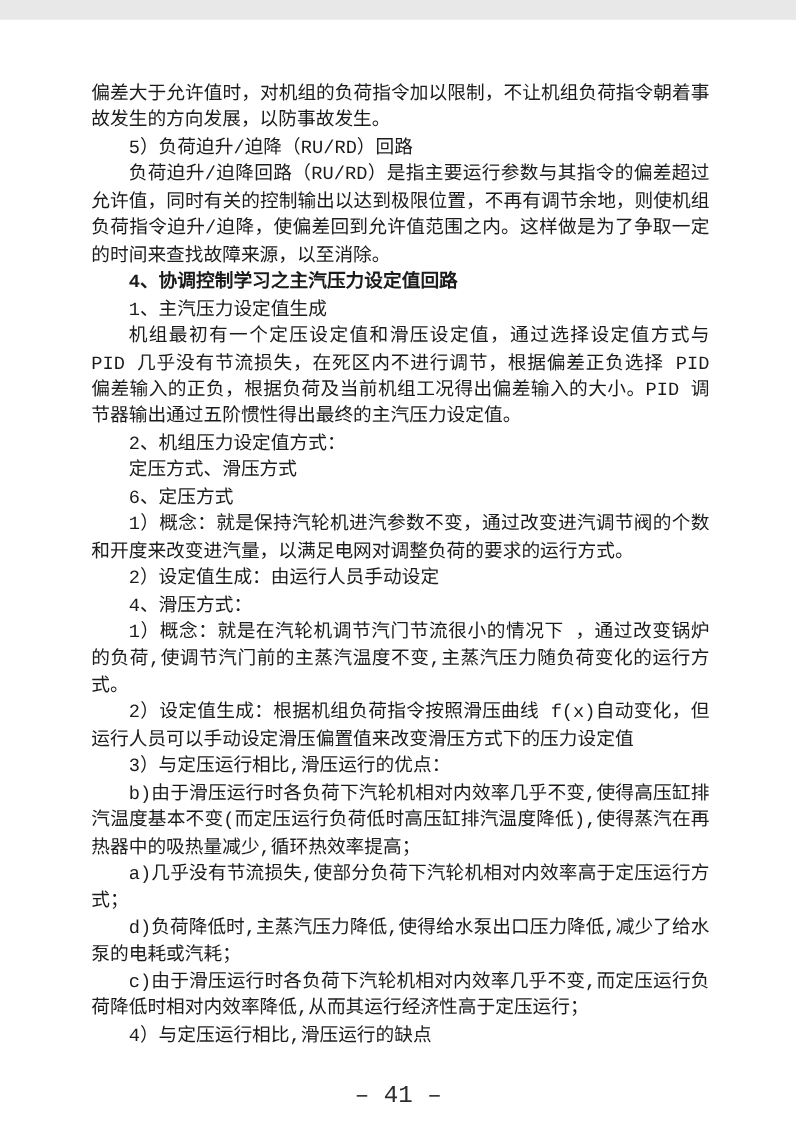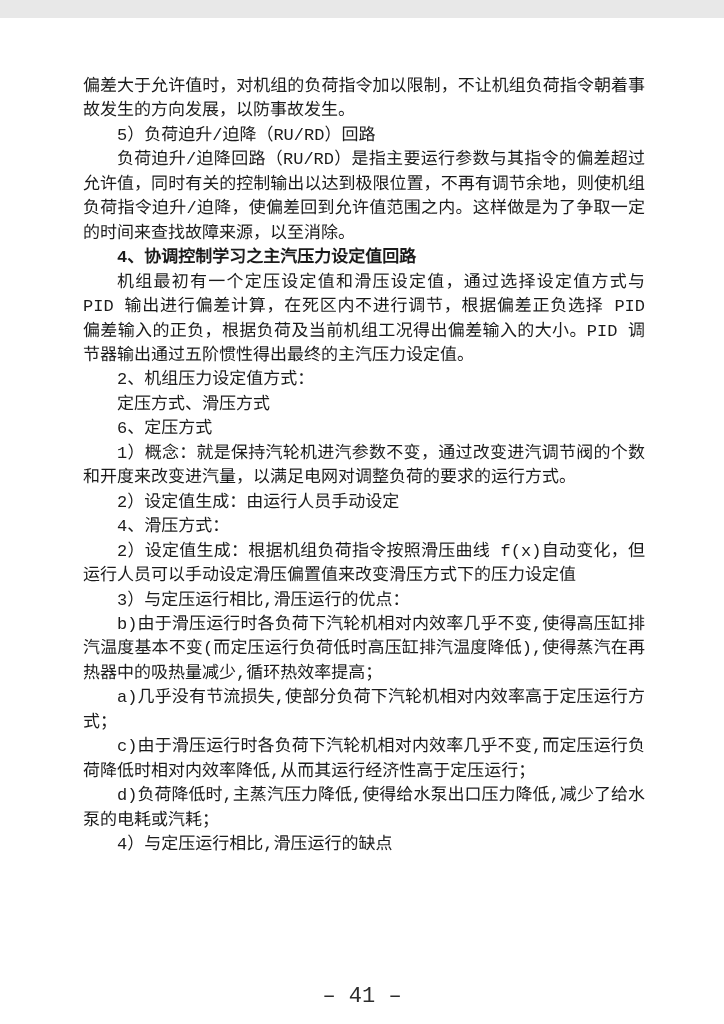--- a/index.html
+++ b/index.html
@@ -50,31 +50,33 @@
 </style>
 </head>
 <body>
 
 <div class="page">
   <div class="content">
     <p class="noindent">偏差大于允许值时，对机组的负荷指令加以限制，不让机组负荷指令朝着事故发生的方向发展，以防事故发生。</p>
     <p>5）负荷迫升/迫降（RU/RD）回路</p>
     <p>负荷迫升/迫降回路（RU/RD）是指主要运行参数与其指令的偏差超过允许值，同时有关的控制输出以达到极限位置，不再有调节余地，则使机组负荷指令迫升/迫降，使偏差回到允许值范围之内。这样做是为了争取一定的时间来查找故障来源，以至消除。</p>
     <p class="bold">4、协调控制学习之主汽压力设定值回路</p>
-    <p>机组最初有一个定压设定值和滑压设定值，通过选择设定值方式与 PID 输出进行偏差计算，在死区内不进行调节，根据偏差正负选择 PID 偏差输入的正负，根据负荷及当前机组工况得出偏差输入的大小。PID 调节器输出通过五阶惯性得出最终的主汽压力设定值。</p>
+    <p>1、主汽压力设定值生成</p>
+    <p>机组最初有一个定压设定值和滑压设定值，通过选择设定值方式与 PID 几乎没有节流损失，在死区内不进行调节，根据偏差正负选择 PID 偏差输入的正负，根据负荷及当前机组工况得出偏差输入的大小。PID 调节器输出通过五阶惯性得出最终的主汽压力设定值。</p>
     <p>2、机组压力设定值方式：</p>
     <p>定压方式、滑压方式</p>
     <p>6、定压方式</p>
     <p>1）概念：就是保持汽轮机进汽参数不变，通过改变进汽调节阀的个数和开度来改变进汽量，以满足电网对调整负荷的要求的运行方式。</p>
     <p>2）设定值生成：由运行人员手动设定</p>
     <p>4、滑压方式：</p>
+    <p>1）概念：就是在汽轮机调节汽门节流很小的情况下 ，通过改变锅炉的负荷,使调节汽门前的主蒸汽温度不变,主蒸汽压力随负荷变化的运行方式。</p>
     <p>2）设定值生成：根据机组负荷指令按照滑压曲线 f(x)自动变化，但运行人员可以手动设定滑压偏置值来改变滑压方式下的压力设定值</p>
     <p>3）与定压运行相比,滑压运行的优点：</p>
     <p>b)由于滑压运行时各负荷下汽轮机相对内效率几乎不变,使得高压缸排汽温度基本不变(而定压运行负荷低时高压缸排汽温度降低),使得蒸汽在再热器中的吸热量减少,循环热效率提高；</p>
     <p>a)几乎没有节流损失,使部分负荷下汽轮机相对内效率高于定压运行方式；</p>
+    <p>d)负荷降低时,主蒸汽压力降低,使得给水泵出口压力降低,减少了给水泵的电耗或汽耗；</p>
     <p>c)由于滑压运行时各负荷下汽轮机相对内效率几乎不变,而定压运行负荷降低时相对内效率降低,从而其运行经济性高于定压运行；</p>
-    <p>d)负荷降低时,主蒸汽压力降低,使得给水泵出口压力降低,减少了给水泵的电耗或汽耗；</p>
     <p>4）与定压运行相比,滑压运行的缺点</p>
   </div>
   <div class="footer">
     <span>– 41 –</span>
   </div>
 </div>
 
 </body></html>

